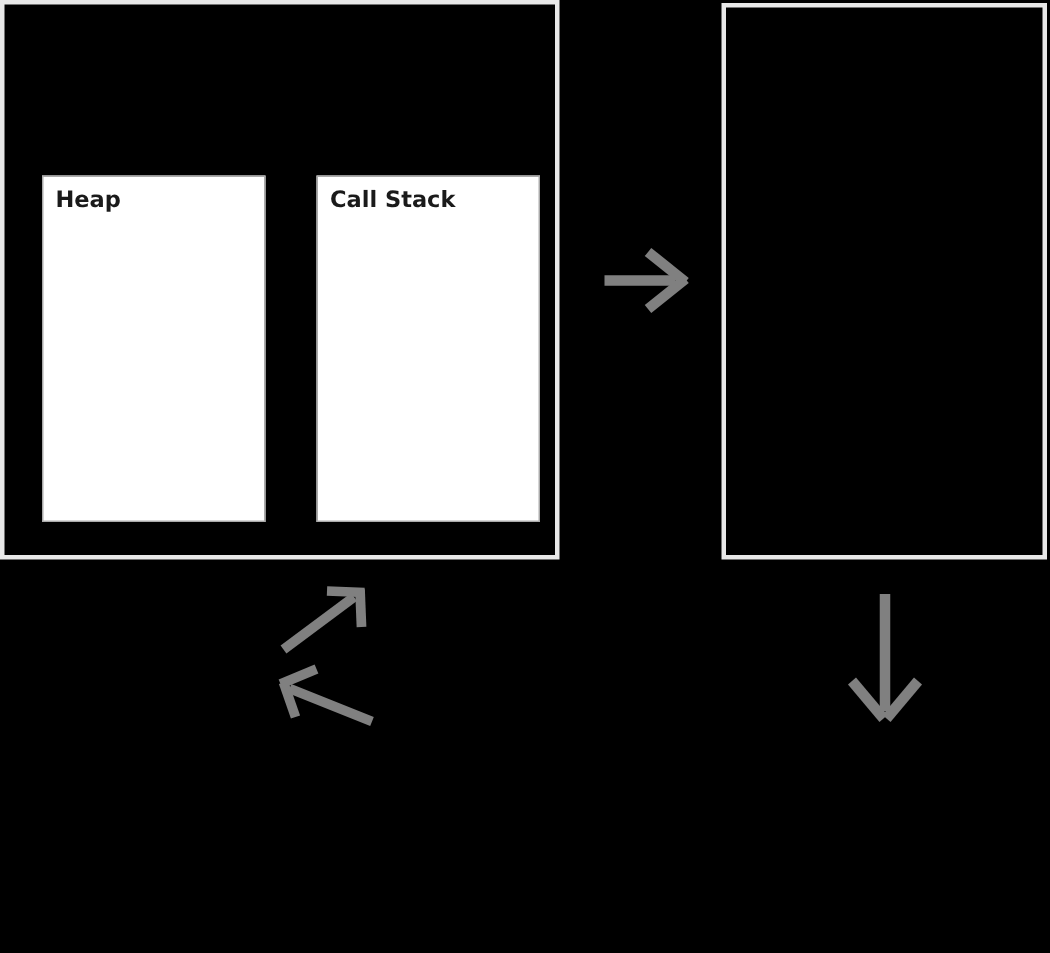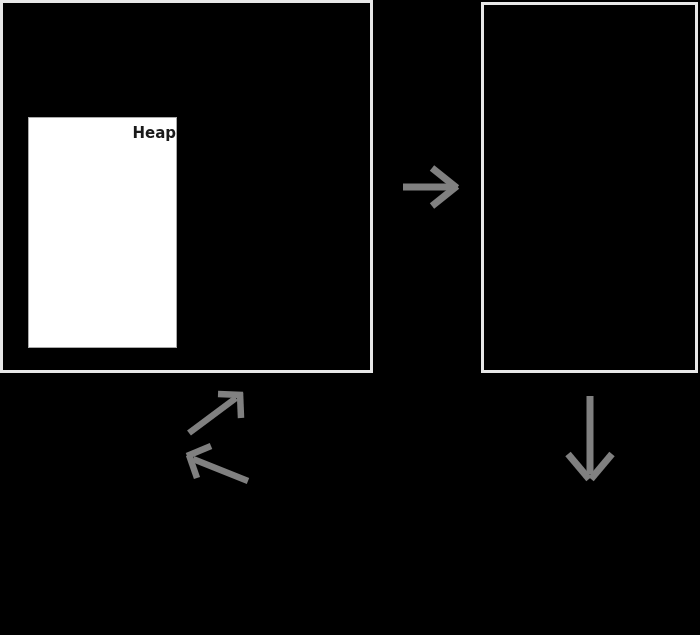--- a/index.html
+++ b/index.html
@@ -6,21 +6,20 @@
   body {
     background: var(--background, #000);
     font-family: "DejaVu Sans", "Liberation Sans", sans-serif;
   }
   .canvas {
     position: relative;
     width: 700px;
     height: 497px;
     background: var(--background, #000);
     overflow: hidden;
-    text-align: right;
   }
   .panel {
     position: absolute;
     box-sizing: border-box;
     background: var(--panel-fill, #000);
     border: 3px solid var(--panel-border, #e8e8e8);
   }
   .panel.runtime { left: 0;     top: 0;     width: 373px; height: 373px; }
   .panel.webapis { left: 481px; top: 2px;   width: 217px; height: 371px; }
   .panel.queue   { left: 0;     top: 499px; width: 698px; height: 132px; }
@@ -55,20 +54,23 @@
 </style>
 </head>
 <body>
 
 <div class="canvas">
 
   <div class="panel runtime">
     <div class="card heap">
       <span class="card-label">Heap</span>
     </div>
+    <div class="card callstack">
+      <span class="card-label">Call Stack</span>
+    </div>
   </div>
 
   <div class="panel webapis"></div>
 
   <div class="panel queue"></div>
 
   <svg class="arrow arrow-right" width="70" height="50" viewBox="395 160 70 50">
     <line x1="403" y1="187" x2="450" y2="187" stroke-width="7"></line>
     <line x1="432" y1="168" x2="457" y2="188" stroke-width="7"></line>
     <line x1="432" y1="206" x2="457" y2="186" stroke-width="7"></line>

